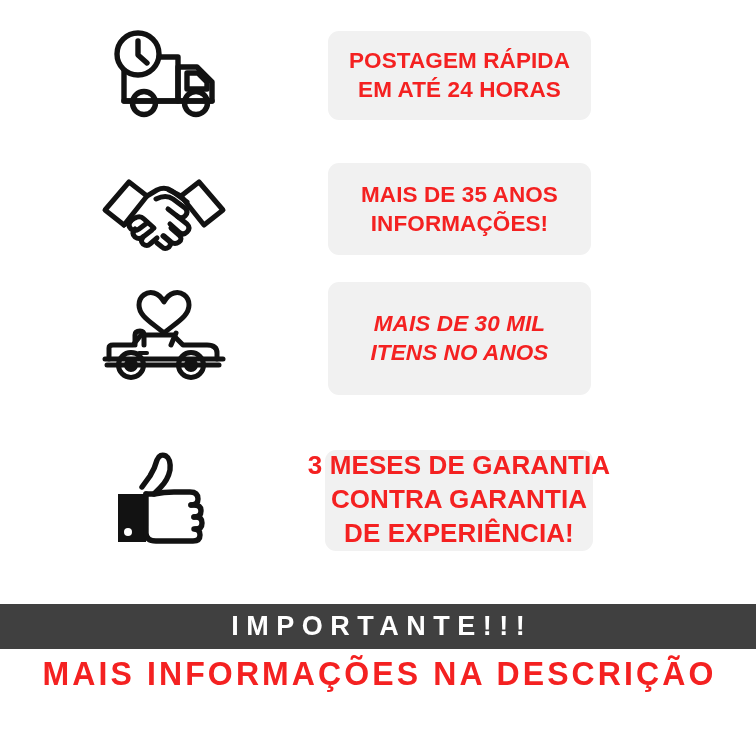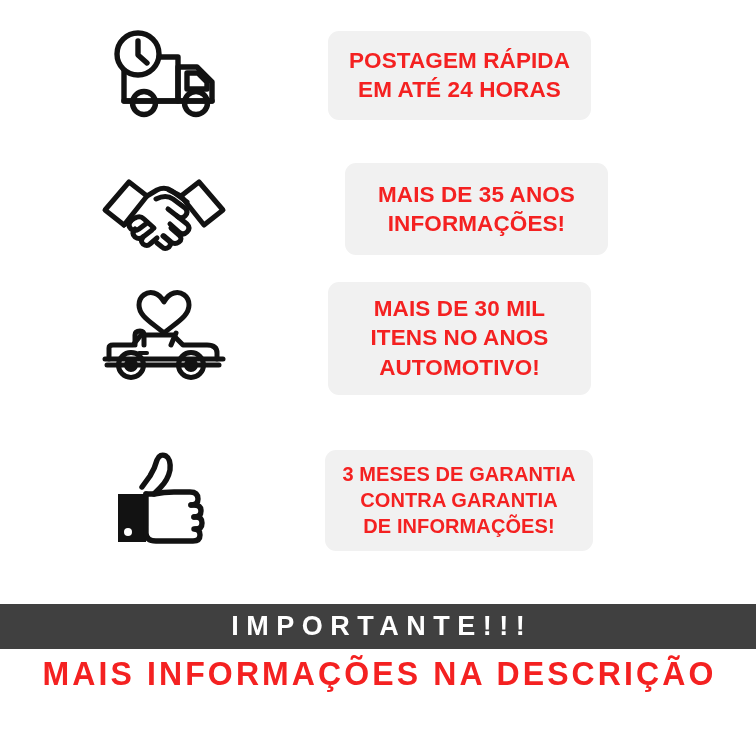--- a/index.html
+++ b/index.html
@@ -28,21 +28,21 @@
     flex-direction:column;
   }
 
   .benefit-row {
     display:flex;
     align-items:center;
     width:100%;
   }
 
   .benefit-row.row-1 { height:150px; }
-  .benefit-row.row-2 { height:118px;gap:17px; }
+  .benefit-row.row-2 { height:118px; }
   .benefit-row.row-3 { height:140px; }
   .benefit-row.row-4 { height:184px; }
 
   .icon-cell {
     width:328px;
     display:flex;
     align-items:center;
     justify-content:center;
     flex:0 0 328px;
   }
@@ -68,22 +68,22 @@
     flex-direction:column;
     align-items:center;
     justify-content:center;
   }
 
   .benefit-card .line { white-space:nowrap; }
 
   
   .card-1 { width:263px; height:89px;  font-size:22.5px; padding:6px 10px; }
   .card-2 { width:263px; height:92px;  font-size:22.5px; padding:6px 10px; }
-  .card-3 { width:263px; height:113px; font-size:22.5px; padding:6px 10px; }
-  .card-4 { width:268px; height:101px; font-size:20px; padding:0 8px; margin-left:-3px; }
+  .card-3 { width:263px; height:113px; font-size:22.5px; padding:6px 10px;font-style:italic; }
+  .card-4 { width:268px; height:101px; font-size:26px; padding:0 8px; margin-left:-3px; }
 
   
   .important-banner {
     position:absolute;
     left:0;
     top:604px;
     width:756px;
     height:45px;
     background:#404040;
     display:flex;
@@ -208,21 +208,20 @@
           <circle cx="92" cy="80" r="12.5"></circle>
           <circle cx="92" cy="80" r="4.5"></circle>
 
           <path d="M40 68 H48" stroke-width="4"></path>
         </svg>
       </div>
       <div class="card-cell">
         <div class="benefit-card card-3">
           <span class="line">MAIS DE 30 MIL</span>
           <span class="line">ITENS NO ANOS</span>
-          <span class="line">AUTOMOTIVO!</span>
         </div>
       </div>
     </div>
 
     <div class="benefit-row row-4">
       <div class="icon-cell">
         <svg width="104" height="100" viewBox="0 0 104 100" fill="none" stroke="#121212" stroke-width="5.4" stroke-linecap="round" stroke-linejoin="round">
 
           <path d="M6 44 H34 V92 H6 Z" fill="#121212" stroke="none"></path>
           <circle cx="16" cy="82" r="4" fill="#ffffff" stroke="none"></circle>
@@ -232,21 +231,21 @@
           <path d="M42 44 Q52 42 62 42 H78 Q86 42 86 49 Q86 55 79 55"></path>
           <path d="M79 55 H82 Q89 55 89 61 Q89 67 82 67"></path>
           <path d="M82 67 H84 Q90 67 90 73 Q90 79 84 79"></path>
           <path d="M84 79 H82 Q88 79 88 85 Q88 91 81 91 H44 Q34 91 34 83 V44"></path>
         </svg>
       </div>
       <div class="card-cell">
         <div class="benefit-card card-4">
           <span class="line">3 MESES DE GARANTIA</span>
           <span class="line">CONTRA GARANTIA</span>
-          <span class="line">DE INFORMAÇÕES!</span>
+          <span class="line">DE EXPERIÊNCIA!</span>
         </div>
       </div>
     </div>
 
   </div>
 
   <div class="important-banner">
     <span class="banner-text">IMPORTANTE!!!</span>
   </div>
 

